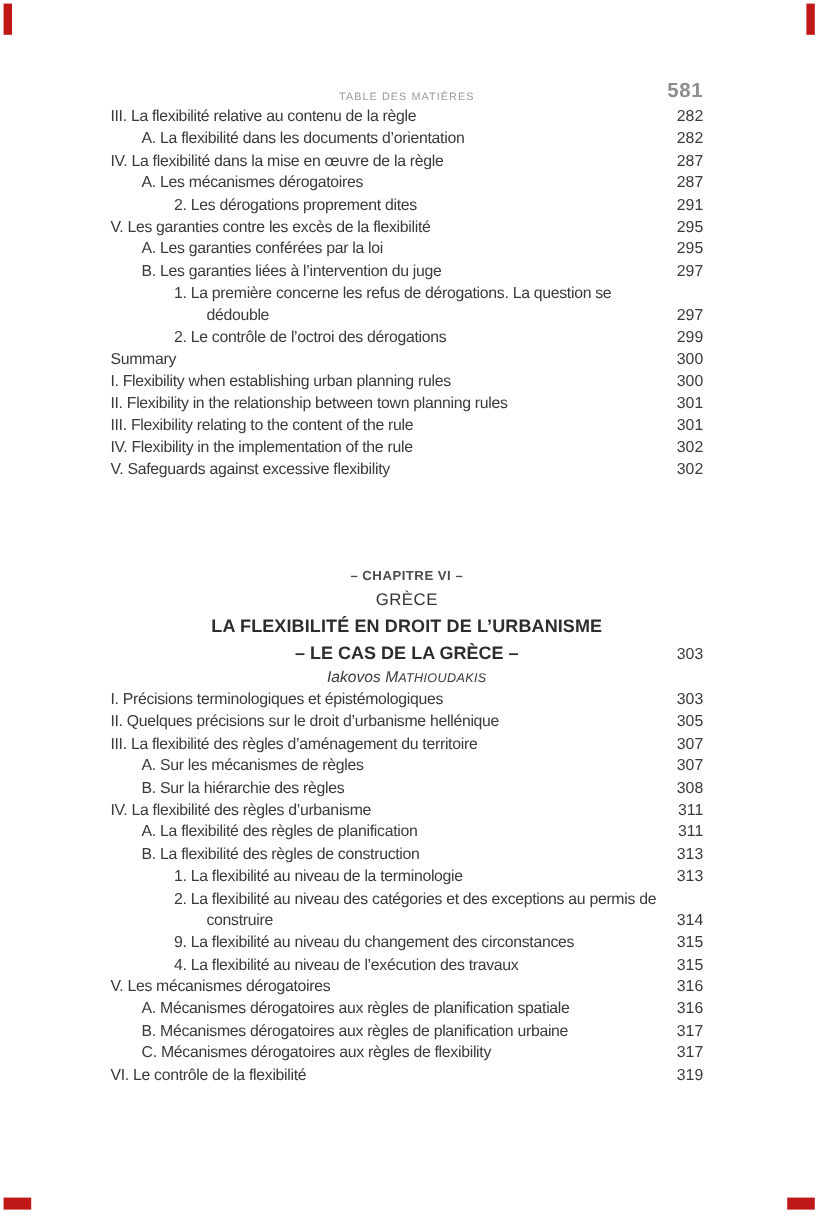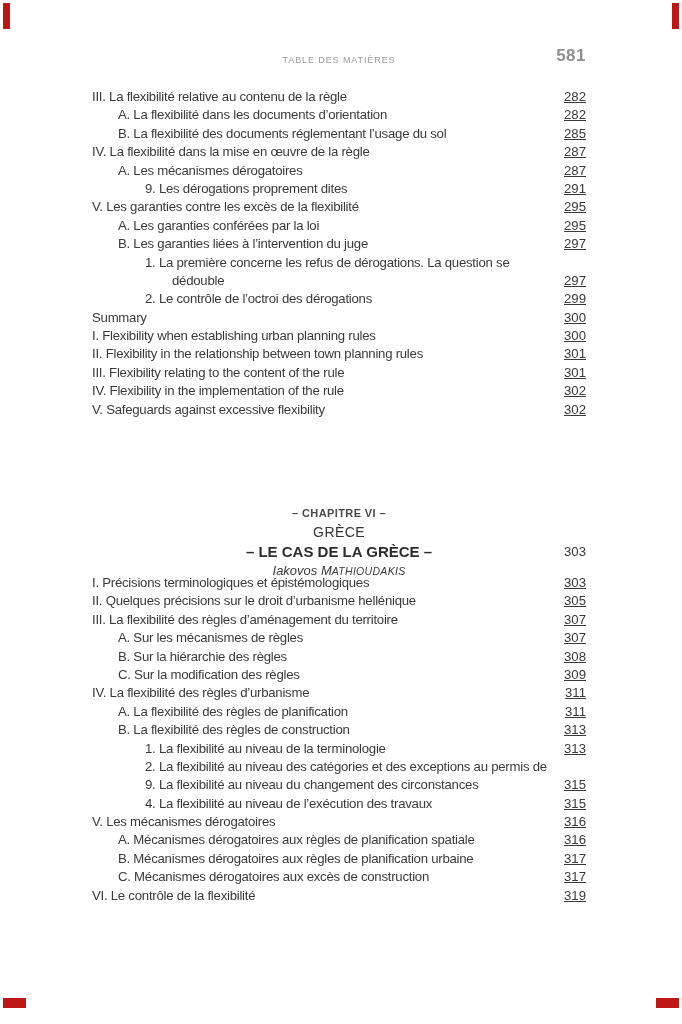--- a/index.html
+++ b/index.html
@@ -19,21 +19,21 @@
   
   .mark { position: absolute; background: #bf1616; }
   .mark-tl { left: 3px;  top: 3px;    width: 7px;  height: 26px; }
   .mark-tr { left: 672px; top: 3px;   width: 7px;  height: 26px; }
   .mark-bl { left: 3px;  top: 998px;  width: 23px; height: 10px; }
   .mark-br { left: 656px; top: 998px; width: 23px; height: 10px; }
 
   
   .header {
     position: absolute;
-    left: 92px; top: 44px;
+    left: 92px; top: 64px;
     width: 494px; height: 26px;
   }
   .header .running-title {
     position: absolute;
     left: 0; right: 0; top: 11px;
     text-align: center;
     font-size: 9px;
     letter-spacing: 0.9px;
     color: #9a9a9a;
   }
@@ -59,39 +59,38 @@
     display: flex;
     justify-content: space-between;
     align-items: flex-end;
     height: 18.4px;
     line-height: 18.4px;
     font-size: 13.2px;
     letter-spacing: -0.25px;
     white-space: nowrap;
   }
   .row .lbl { flex: 1 1 auto; overflow: visible; }
-  .row .num { flex: 0 0 auto; padding-left: 8px; letter-spacing: 0; text-decoration: underline; }
+  .row .num { flex: 0 0 auto; padding-left: 8px; letter-spacing: 0; }
   .row.lvl1 .lbl { padding-left: 26px; }
   .row.lvl2 .lbl { padding-left: 53px; }
   .row.lvl3 .lbl { padding-left: 80px; }
 
   
   .chapter {
     position: absolute;
     left: 92px; top: 473px;
     width: 494px;
     text-align: center;
   }
   .chapter .kicker {
     font-size: 11px;
     font-weight: bold;
     letter-spacing: 0.4px;
     color: #4a4a4a;
     line-height: 14px;
-    margin-top: 33px;
   }
   .chapter .country {
     margin-top: 4px;
     font-size: 14px;
     font-weight: normal;
     letter-spacing: 0.4px;
     color: #333333;
     line-height: 16px;
   }
   .chapter .chap-title1 {
@@ -142,34 +141,30 @@
 
 <div class="toc toc-top">
     <div class="row lvl0">
       <span class="lbl">III. La flexibilité relative au contenu de la règle</span>
       <span class="num">282</span>
     </div>
     <div class="row lvl1">
       <span class="lbl">A. La flexibilité dans les documents d’orientation</span>
       <span class="num">282</span>
     </div>
-    <div class="row lvl1">
-      <span class="lbl">B. La flexibilité des documents réglementant l’usage du sol</span>
-      <span class="num">285</span>
-    </div>
     <div class="row lvl0">
       <span class="lbl">IV. La flexibilité dans la mise en œuvre de la règle</span>
       <span class="num">287</span>
     </div>
     <div class="row lvl1">
       <span class="lbl">A. Les mécanismes dérogatoires</span>
       <span class="num">287</span>
     </div>
     <div class="row lvl2">
-      <span class="lbl">9. Les dérogations proprement dites</span>
+      <span class="lbl">2. Les dérogations proprement dites</span>
       <span class="num">291</span>
     </div>
     <div class="row lvl0">
       <span class="lbl">V. Les garanties contre les excès de la flexibilité</span>
       <span class="num">295</span>
     </div>
     <div class="row lvl1">
       <span class="lbl">A. Les garanties conférées par la loi</span>
       <span class="num">295</span>
     </div>
@@ -211,20 +206,21 @@
     </div>
     <div class="row lvl0">
       <span class="lbl">V. Safeguards against excessive flexibility</span>
       <span class="num">302</span>
     </div>
   </div>
 
 <div class="chapter">
   <div class="kicker">– CHAPITRE VI –</div>
   <div class="country">GRÈCE</div>
+  <div class="chap-title1">LA FLEXIBILITÉ EN DROIT DE L’URBANISME</div>
   <div class="chap-title2-row">
     <span>– LE CAS DE LA GRÈCE –</span>
     <span class="num">303</span>
   </div>
   <div class="author">
     <span>Iakovos </span><span>M</span><span class="smallcaps">ATHIOUDAKIS</span>
   </div>
 </div>
 
 <div class="toc toc-bottom">
@@ -241,44 +237,44 @@
       <span class="num">307</span>
     </div>
     <div class="row lvl1">
       <span class="lbl">A. Sur les mécanismes de règles</span>
       <span class="num">307</span>
     </div>
     <div class="row lvl1">
       <span class="lbl">B. Sur la hiérarchie des règles</span>
       <span class="num">308</span>
     </div>
-    <div class="row lvl1">
-      <span class="lbl">C. Sur la modification des règles</span>
-      <span class="num">309</span>
-    </div>
     <div class="row lvl0">
       <span class="lbl">IV. La flexibilité des règles d’urbanisme</span>
       <span class="num">311</span>
     </div>
     <div class="row lvl1">
       <span class="lbl">A. La flexibilité des règles de planification</span>
       <span class="num">311</span>
     </div>
     <div class="row lvl1">
       <span class="lbl">B. La flexibilité des règles de construction</span>
       <span class="num">313</span>
     </div>
     <div class="row lvl2">
       <span class="lbl">1. La flexibilité au niveau de la terminologie</span>
       <span class="num">313</span>
     </div>
     <div class="row lvl2">
       <span class="lbl">2. La flexibilité au niveau des catégories et des exceptions au permis de</span>
       <span class="num"></span>
     </div>
+    <div class="row lvl3">
+      <span class="lbl">construire</span>
+      <span class="num">314</span>
+    </div>
     <div class="row lvl2">
       <span class="lbl">9. La flexibilité au niveau du changement des circonstances</span>
       <span class="num">315</span>
     </div>
     <div class="row lvl2">
       <span class="lbl">4. La flexibilité au niveau de l’exécution des travaux</span>
       <span class="num">315</span>
     </div>
     <div class="row lvl0">
       <span class="lbl">V. Les mécanismes dérogatoires</span>
@@ -286,20 +282,20 @@
     </div>
     <div class="row lvl1">
       <span class="lbl">A. Mécanismes dérogatoires aux règles de planification spatiale</span>
       <span class="num">316</span>
     </div>
     <div class="row lvl1">
       <span class="lbl">B. Mécanismes dérogatoires aux règles de planification urbaine</span>
       <span class="num">317</span>
     </div>
     <div class="row lvl1">
-      <span class="lbl">C. Mécanismes dérogatoires aux excès de construction</span>
+      <span class="lbl">C. Mécanismes dérogatoires aux règles de flexibility</span>
       <span class="num">317</span>
     </div>
     <div class="row lvl0">
       <span class="lbl">VI. Le contrôle de la flexibilité</span>
       <span class="num">319</span>
     </div>
   </div>
 
 </body></html>

